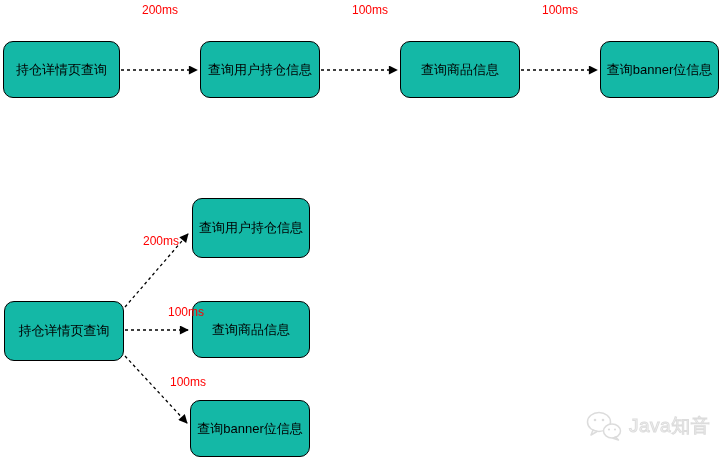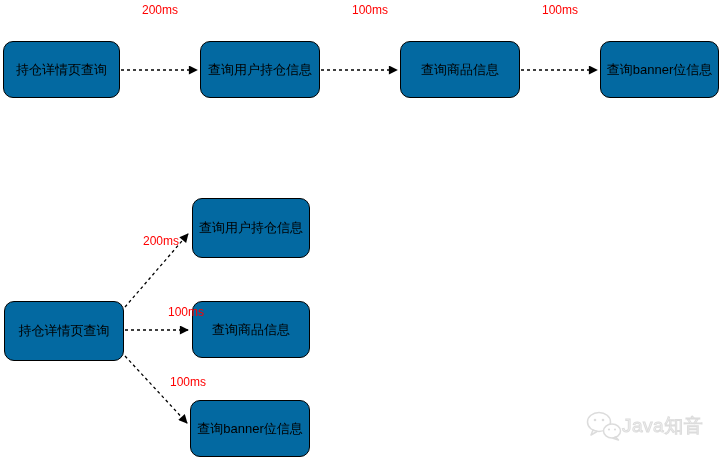--- a/index.html
+++ b/index.html
@@ -9,21 +9,21 @@
     font-family: "Liberation Sans", "DejaVu Sans", sans-serif;
     position: relative;
     overflow: hidden;
   }
   .canvas { position: absolute; left: 0; top: 0; width: 721px; height: 461px; }
   .edge-layer { position: absolute; left: 0; top: 0; }
   .node {
     position: absolute;
     border: 1.5px solid #000000;
     border-radius: 10px;
-    background: #0369a1;
+    background: #14b8a6;
     display: flex;
     align-items: center;
     justify-content: center;
     font-size: 13px;
     color: #000000;
     text-align: center;
     line-height: 1.2;
     padding: 8px 4px;
   }
   .edge-label {
@@ -32,20 +32,21 @@
     color: #ff0000;
     white-space: nowrap;
     margin-left: 20px;
   }
   .watermark {
     position: absolute;
     left: 586px;
     top: 410px;
     display: flex;
     align-items: center;
+    gap: 7px;
   }
   .watermark-text {
     font-size: 19px;
     color: #f4f4f4;
     -webkit-text-stroke: 1px #dcdcdc;
     letter-spacing: 0.5px;
   }
 </style>
 </head>
 <body>

